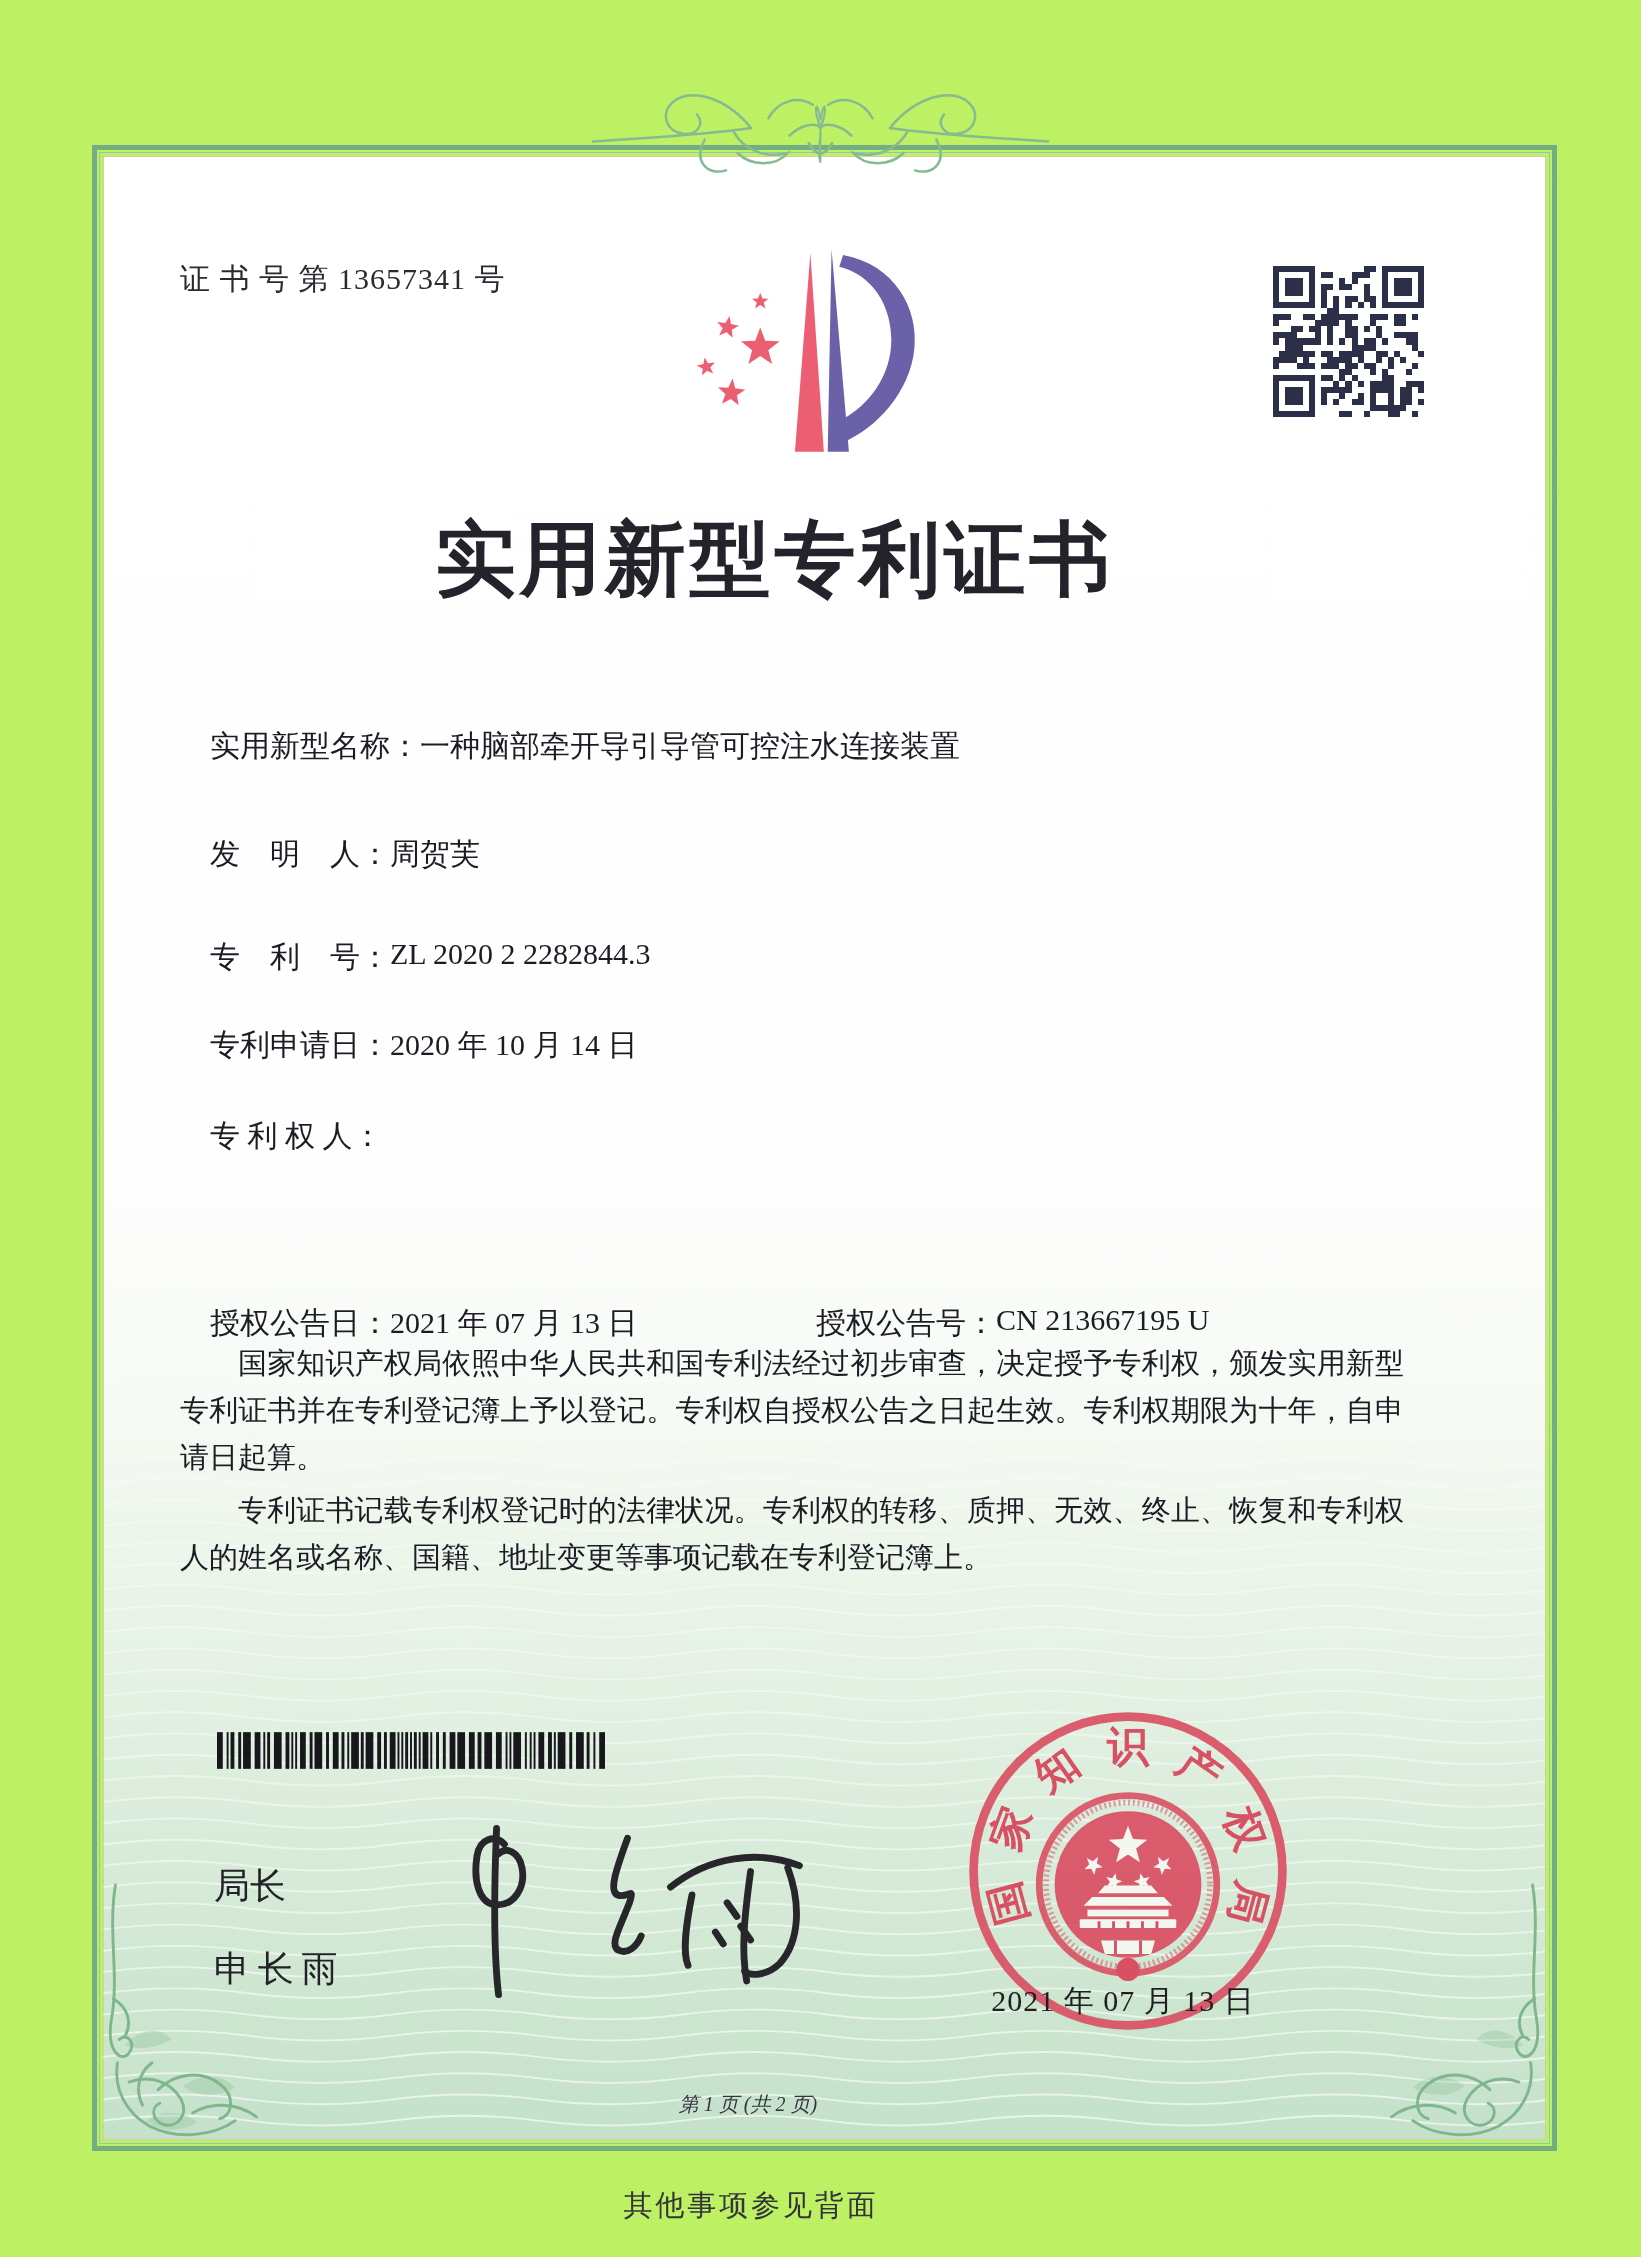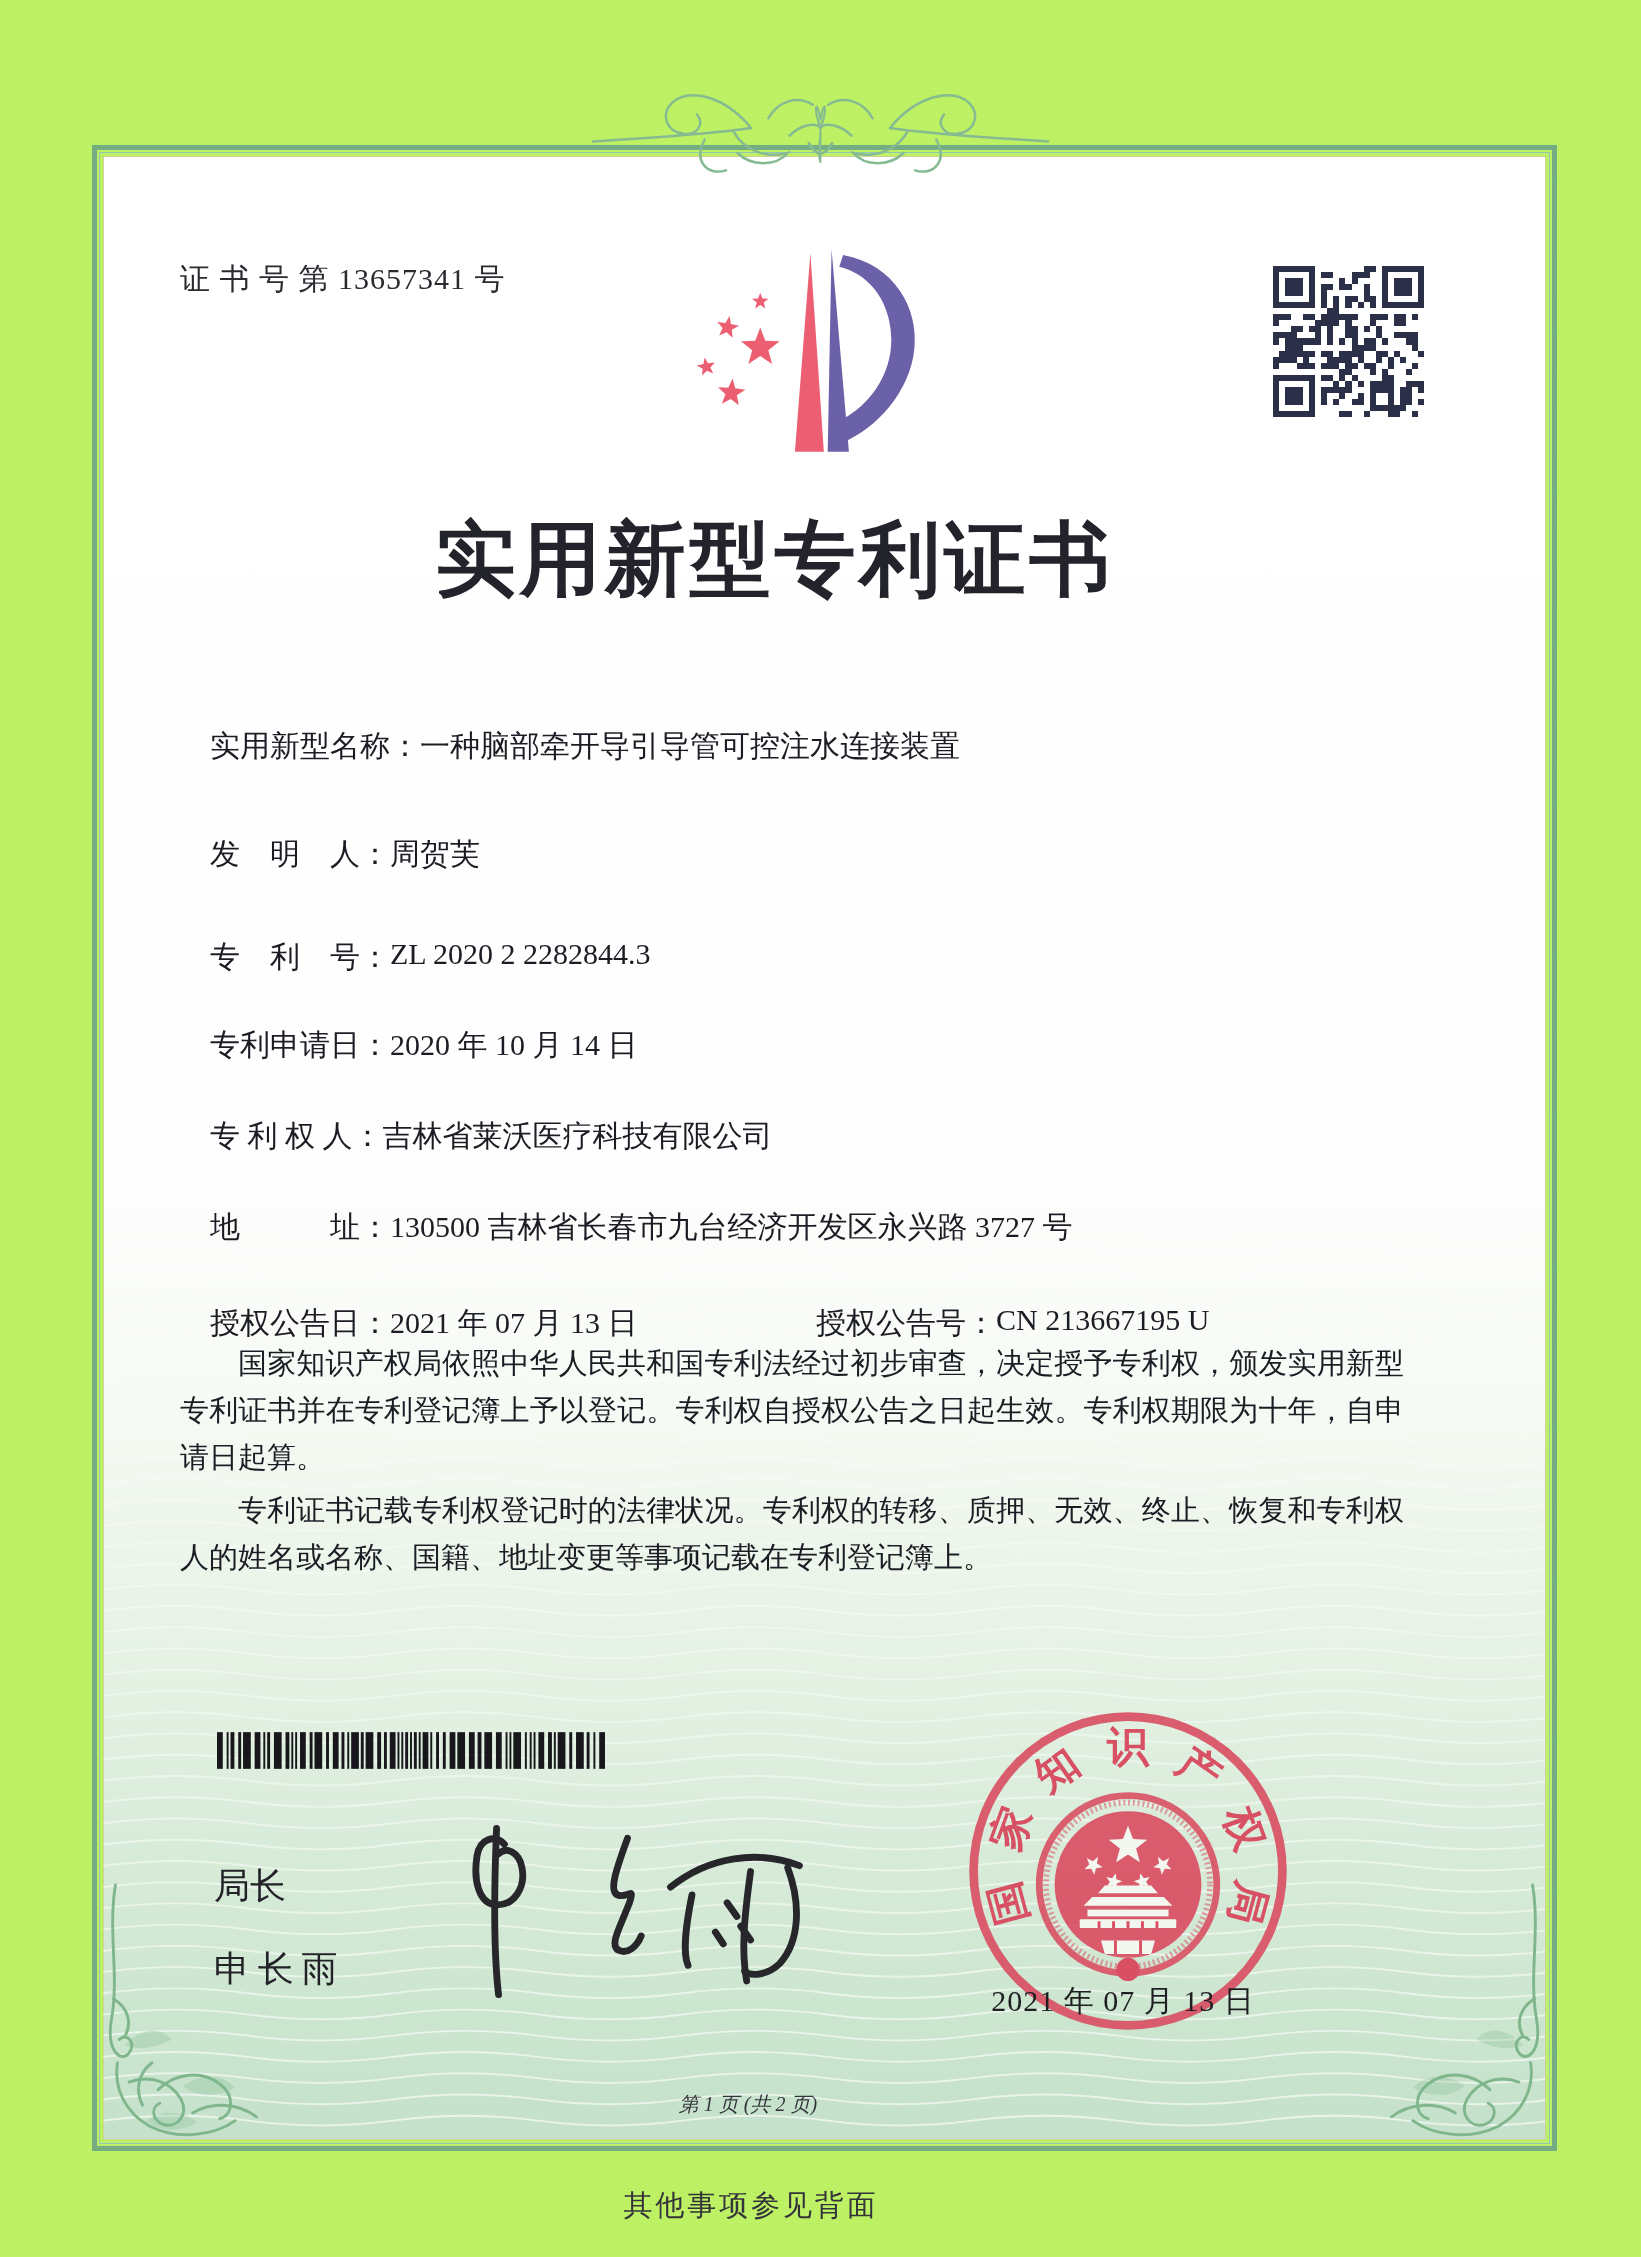--- a/index.html
+++ b/index.html
@@ -470,24 +470,21 @@
   <div class="abs frow" style="top:807px;justify-content:center;">
     <span class="flabel">发　明　人：</span><span>周贺芙</span>
   </div>
   <div class="abs frow" style="top:910px;">
     <span class="flabel">专　利　号：</span><span>ZL 2020 2 2282844.3</span>
   </div>
   <div class="abs frow" style="top:998px;">
     <span class="flabel">专利申请日：</span><span>2020 年 10 月 14 日</span>
   </div>
   <div class="abs frow" style="top:1089px;">
-    <span class="flabel">专 利 权 人：</span><span>吉林省莱沃医疗科技有限公司</span>
-  </div>
-  <div class="abs frow" style="top:1180px;">
-    <span class="flabel">地　　　址：</span><span>130500 吉林省长春市九台经济开发区永兴路 3727 号</span>
+    <span class="flabel">专 利 权 人：</span>
   </div>
 
   <div class="abs frow" style="top:1276px;">
     <span class="flabel">授权公告日：</span><span>2021 年 07 月 13 日</span>
   </div>
   <div class="abs frow" style="left:816px;top:1276px;">
     <span class="flabel">授权公告号：</span><span>CN 213667195 U</span>
   </div>
 
   <div class="abs para-wrap">

